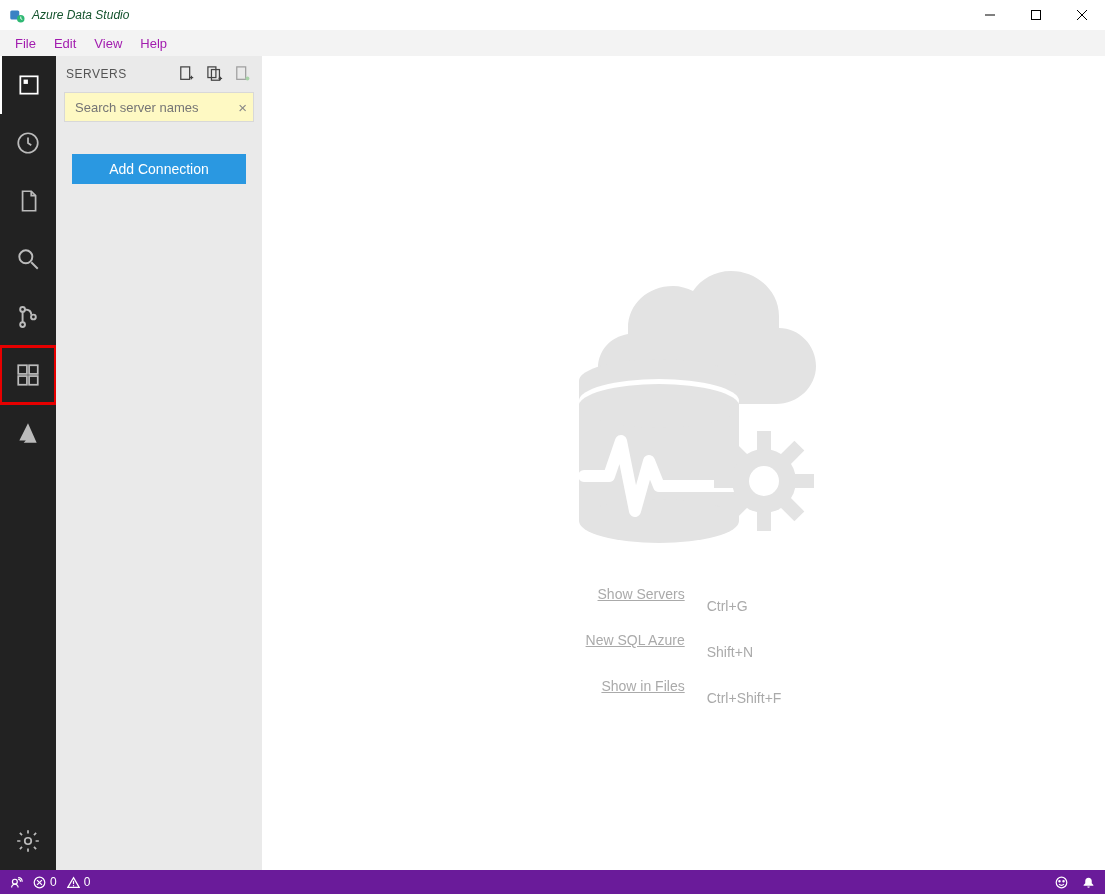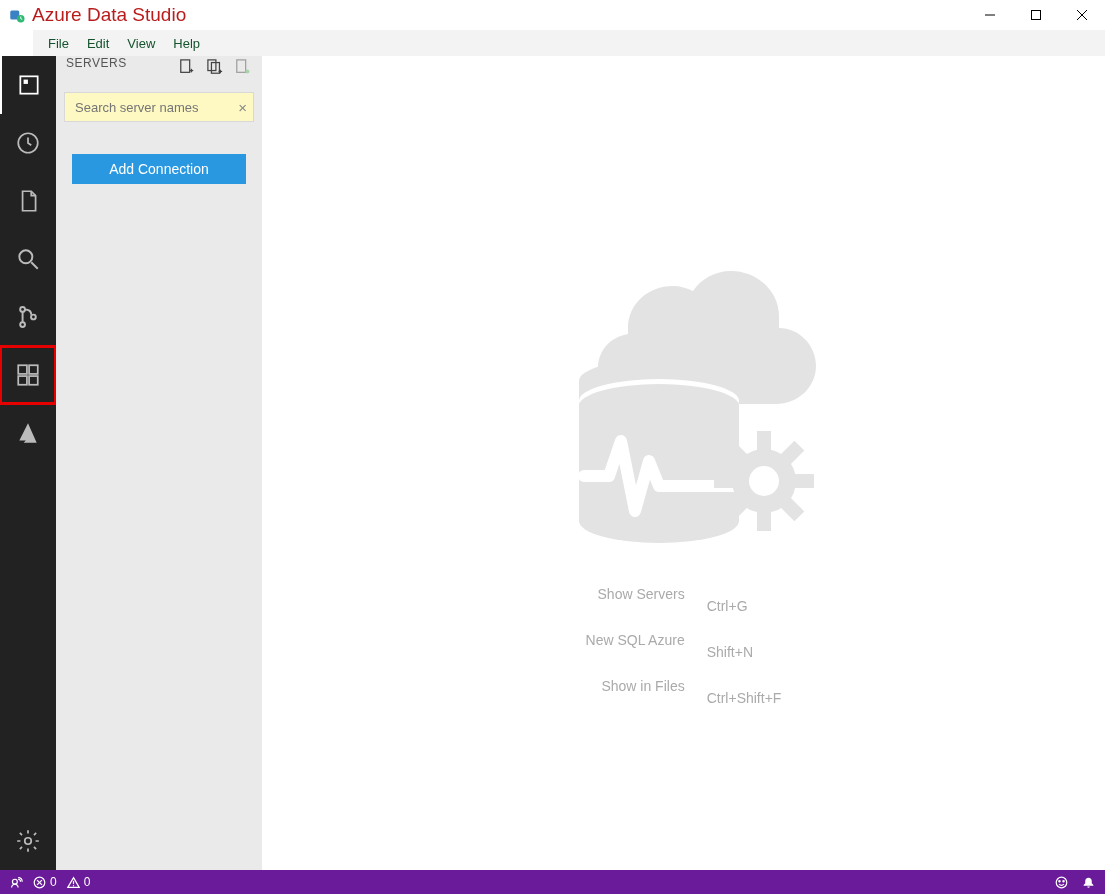--- a/index.html
+++ b/index.html
@@ -19,36 +19,35 @@
   
   .titlebar {
     height: 30px;
     background: #fff;
     display: flex;
     align-items: center;
     padding: 0 0 0 8px;
     border-bottom: 1px solid transparent;
   }
   .titlebar .app-icon { width: 18px; height: 18px; margin-right: 6px; display:flex; align-items:center; justify-content:center; }
-  .titlebar .title { font-size: 19px; color: #b91c1c; flex: 0 0 auto; }
+  .titlebar .title { font-size: 12px; color: #14532d; flex: 0 0 auto; font-style: italic; }
   .titlebar .spacer { flex: 1; }
   .win-controls { display: flex; }
   .win-btn { width: 46px; height: 30px; display:flex; align-items:center; justify-content:center; }
   .win-btn svg { width: 12px; height: 12px; }
 
   
   .menubar {
     height: 26px;
     background: #f3f3f3;
     display: flex;
     align-items: center;
     padding-left: 6px;
     font-size: 13px;
-    color: #14532d;
-    margin-left: 33px;
+    color: #a21caf;
   }
   .menubar .menu-item { padding: 2px 9px; }
 
   
   .main-area {
     flex: 1;
     display: flex;
     min-height: 0;
   }
 
@@ -78,20 +77,21 @@
   
   .sidepanel {
     width: 206px;
     background: #eaeaea;
     display: flex;
     flex-direction: column;
   }
   .sidepanel-header {
     height: 36px;
     display: flex;
+    align-items: center;
     padding: 0 10px;
     gap: 10px;
   }
   .sidepanel-header .panel-title {
     font-size: 12px;
     letter-spacing: 0.5px;
     color: #555;
     flex: 1;
   }
   .hdr-icon { width:18px; height:22px; display:flex; align-items:center; justify-content:center; color:#444; }
@@ -153,21 +153,21 @@
   }
   .shortcut-list {
     margin-top: 30px;
     display: grid;
     grid-template-columns: auto auto;
     row-gap: 18px;
     column-gap: 22px;
     font-size: 14px;
     color: #aaa;
   }
-  .shortcut-list .label { text-align: right; }
+  .shortcut-list .label { text-align: right; text-decoration: underline; }
   .shortcut-list .keys  { text-align: left; margin-top: 12px; }
 
   
   .statusbar {
     height: 24px;
     background: #6a1b9a;
     color: #fff;
     display: flex;
     align-items: center;
     font-size: 12px;

